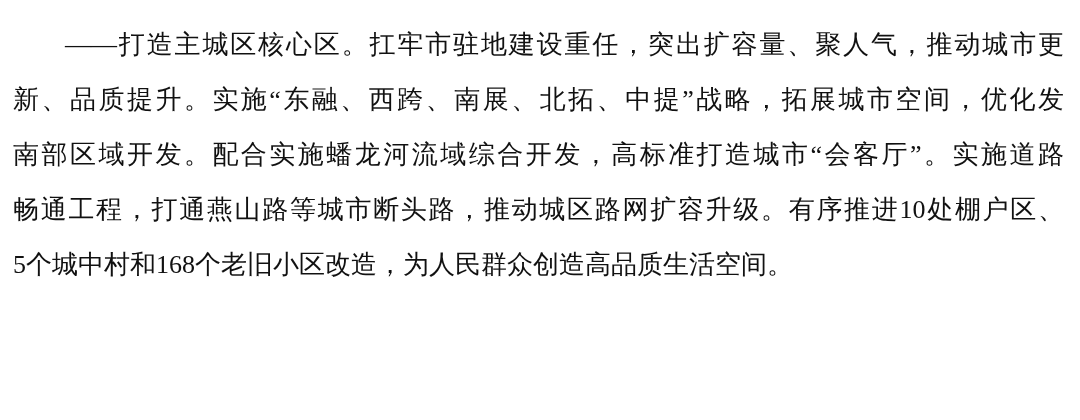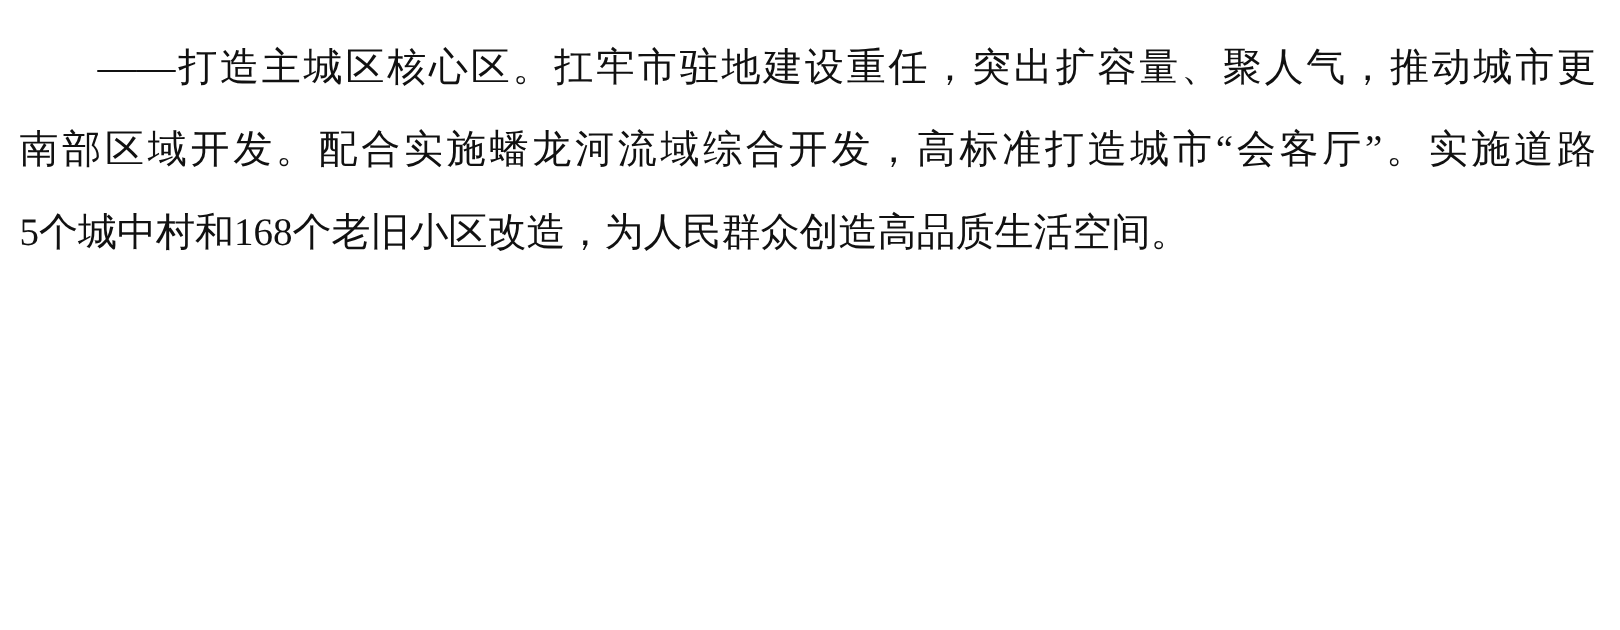--- a/index.html
+++ b/index.html
@@ -39,15 +39,17 @@
   .para-line.last {
     text-align: center;
     text-align-last: left;
   }
 </style>
 </head>
 <body>
 
 <div class="page">
   <p class="para-line first">——打造主城区核心区。扛牢市驻地建设重任，突出扩容量、聚人气，推动城市更</p>
+  <p class="para-line">新、品质提升。实施“东融、西跨、南展、北拓、中提”战略，拓展城市空间，优化发</p>
   <p class="para-line">南部区域开发。配合实施蟠龙河流域综合开发，高标准打造城市“会客厅”。实施道路</p>
+  <p class="para-line">畅通工程，打通燕山路等城市断头路，推动城区路网扩容升级。有序推进10处棚户区、</p>
   <p class="para-line last">5个城中村和168个老旧小区改造，为人民群众创造高品质生活空间。</p>
 </div>
 
 </body></html>

